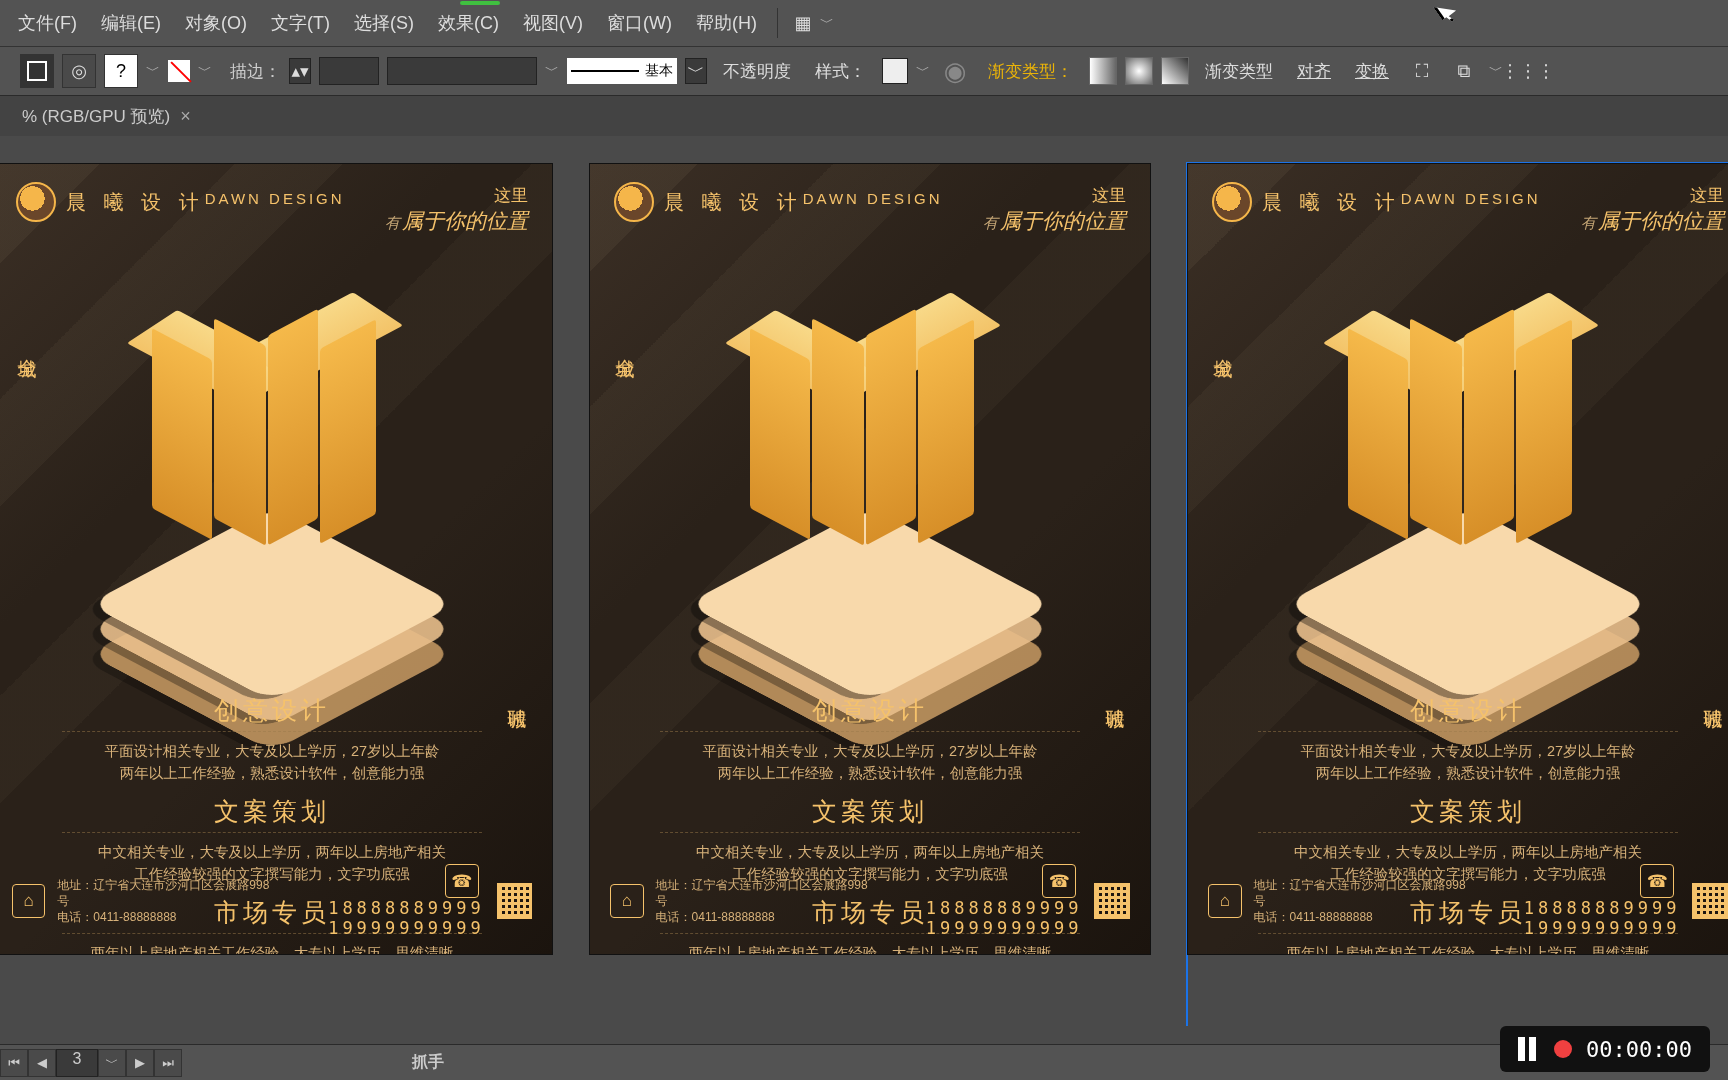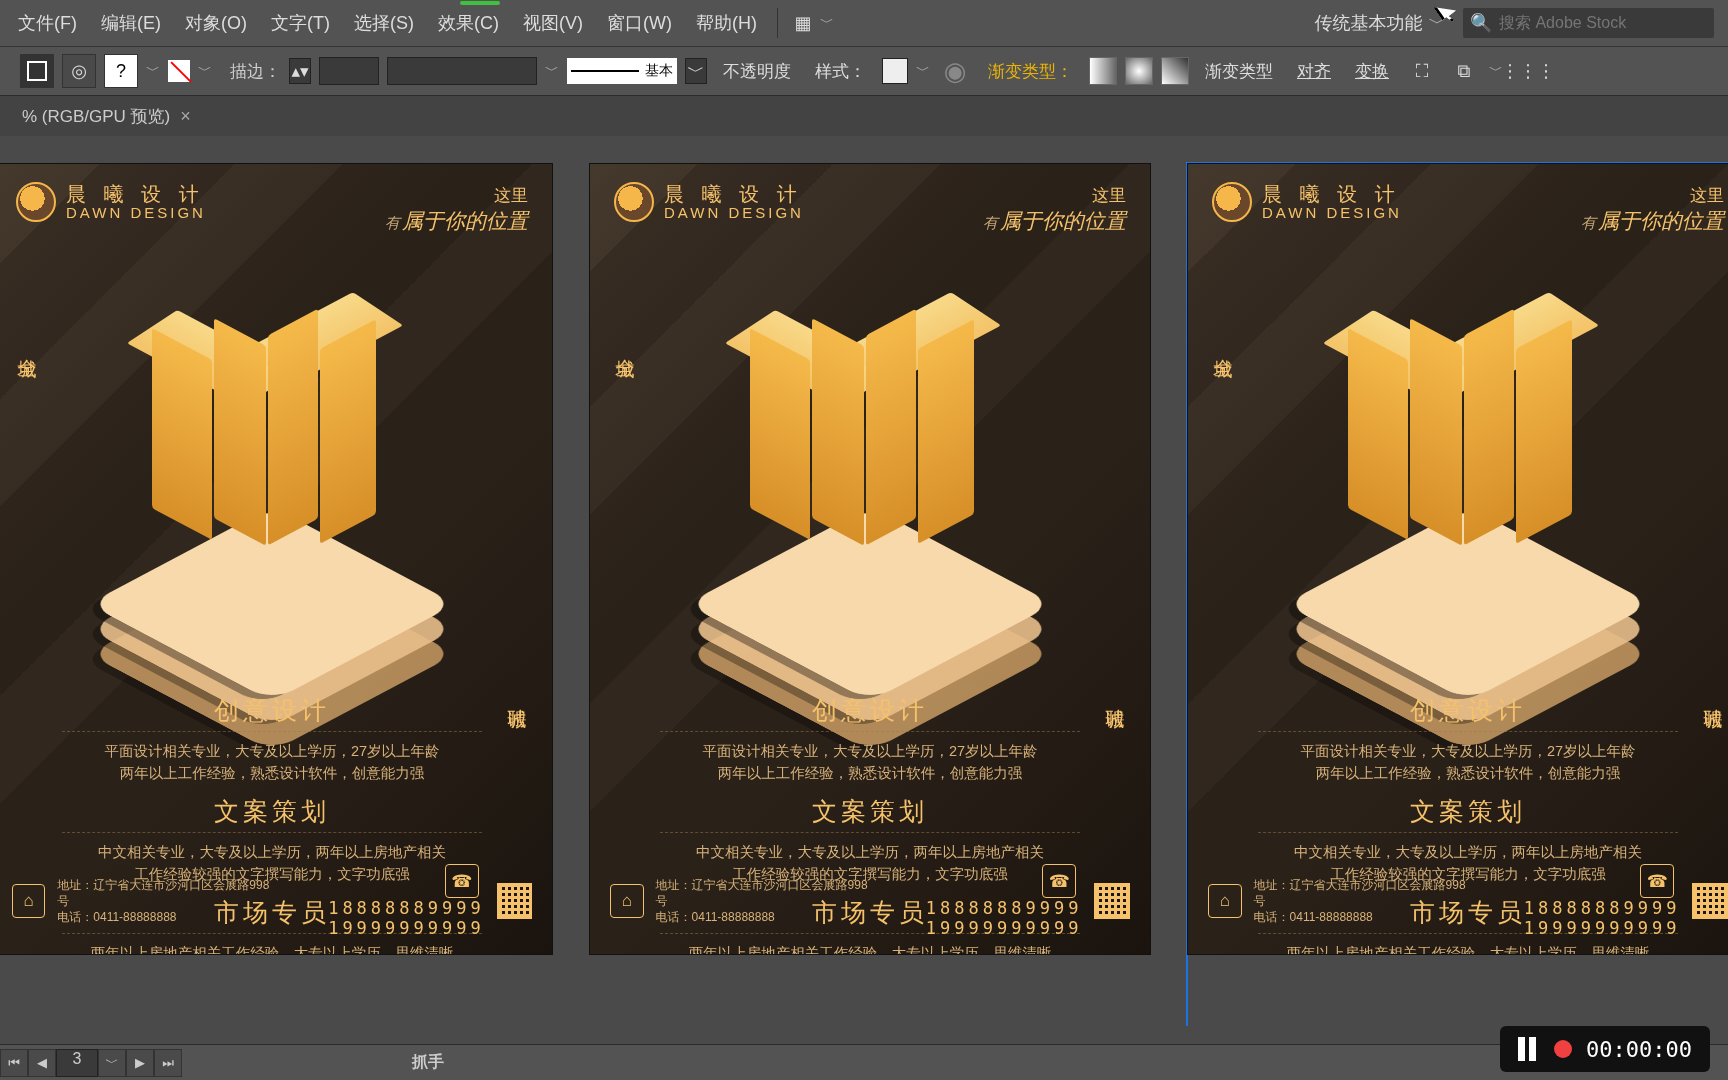--- a/index.html
+++ b/index.html
@@ -64,21 +64,21 @@
                               rgba(255,230,180,.04) 18% 26%, transparent 26% 40%,
                               rgba(255,230,180,.03) 40% 48%, transparent 48% 100%);
   }
 
   .logo-row { position: absolute; top: 18px; left: 24px; display: flex; align-items: center; gap: 10px; }
   .logo-mark {
     width: 40px; height: 40px; border-radius: 50%;
     background: radial-gradient(circle at 40% 40%, #f5b64a 0 40%, transparent 40%), #6a462a;
     border: 2px solid #f5b64a;
   }
-  .logo-txt { display: flex; flex-direction: column; line-height: 1.1; }
+  .logo-txt { display: flex; line-height: 1.1; }
   .logo-cn { color: #f5c26b; font-size: 20px; letter-spacing: 6px; }
   .logo-en { color: #f5c26b; font-size: 15px; letter-spacing: 3px; }
 
   .head-right { position: absolute; top: 20px; right: 24px; text-align: right; color: #f5c26b; }
   .head-right .l1 { font-size: 17px; }
   .head-right .l2 { font-size: 21px; font-style: italic; }
   .head-right .l2 .thin { color: #c7a877; font-size: 15px; margin-right: 2px; }
 
   .side-left, .side-right { position: absolute; color: #f5c26b; font-size: 19px; writing-mode: vertical-rl; }
   .side-left { left: 22px; top: 180px; }
@@ -144,28 +144,20 @@
   <div class="menu-item">文字(T)</div>
   <div class="menu-item">选择(S)</div>
   <div class="menu-item">效果(C)</div>
   <div class="menu-item">视图(V)</div>
   <div class="menu-item">窗口(W)</div>
   <div class="menu-item">帮助(H)</div>
   <div class="sep"></div>
   <div class="ctrl-icon" style="border:none;background:none">▦</div>
   <span class="chev">﹀</span>
 
-  <div class="workspace-switch">
-    <span>传统基本功能</span>
-    <span class="chev">﹀</span>
-    <div class="search-stock">
-      <span class="search-icon">🔍</span>
-      <input placeholder="搜索 Adobe Stock" style="">
-    </div>
-  </div>
 </div>
 
 <div class="control-bar">
   <div class="ctrl-icon active">
     <div class="q" style="width:20px;height:20px;border:2px solid #fff"></div>
   </div>
   <div class="ctrl-icon">◎</div>
   <div class="ctrl-icon" style="background:#fff;color:#000">?</div>
   <span class="chev">﹀</span>
   <div class="ctrl-swatch">

